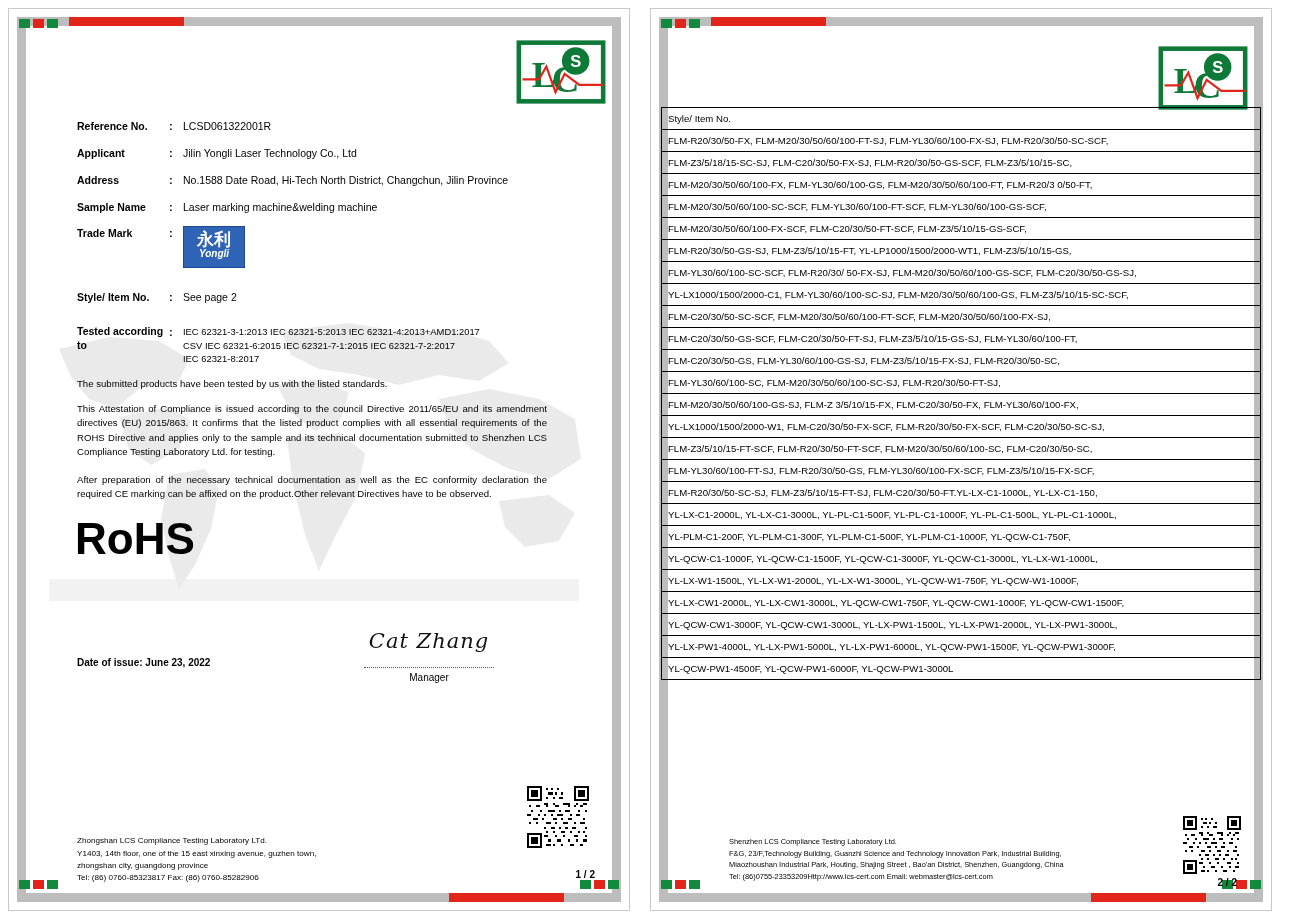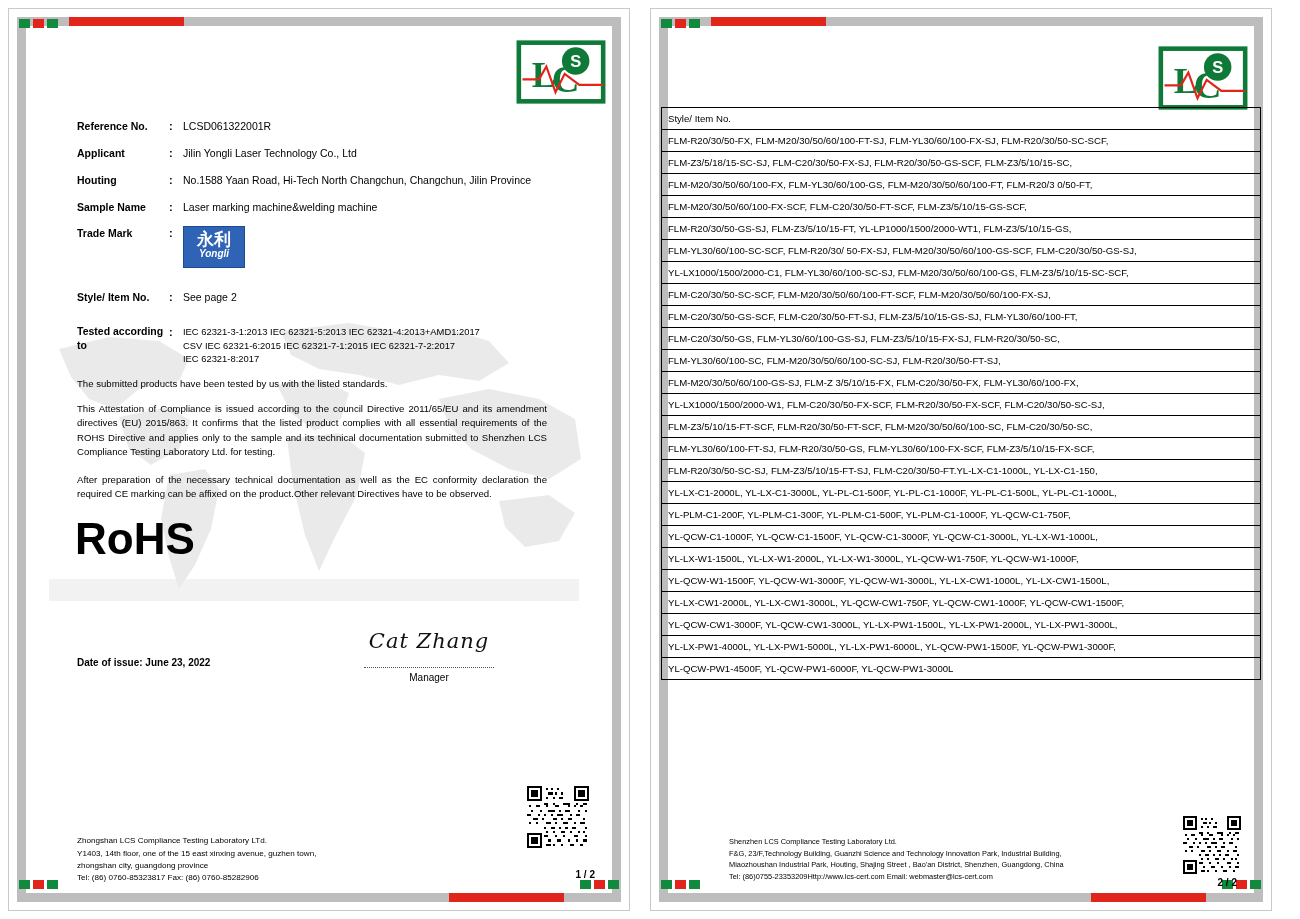--- a/index.html
+++ b/index.html
@@ -360,23 +360,23 @@
         <div class="field-value">LCSD061322001R</div>
       </div>
 
       <div class="field-row">
         <div class="field-label">Applicant</div>
         <div class="field-colon">:</div>
         <div class="field-value">Jilin Yongli Laser Technology Co., Ltd</div>
       </div>
 
       <div class="field-row">
-        <div class="field-label">Houting</div>
+        <div class="field-label">Address</div>
         <div class="field-colon">:</div>
-        <div class="field-value" style="max-width:350px;">No.1588 Yaan Road, Hi-Tech North Changchun, Changchun, Jilin Province</div>
+        <div class="field-value" style="max-width:350px;">No.1588 Date Road, Hi-Tech North District, Changchun, Jilin Province</div>
       </div>
 
       <div class="field-row">
         <div class="field-label">Sample Name</div>
         <div class="field-colon">:</div>
         <div class="field-value">Laser marking machine&amp;welding machine</div>
       </div>
 
       <div class="field-row" style="margin-bottom:22px;">
         <div class="field-label">Trade Mark</div>
@@ -566,20 +566,23 @@
           <tr>
               <td>FLM-R20/30/50-FX, FLM-M20/30/50/60/100-FT-SJ, FLM-YL30/60/100-FX-SJ, FLM-R20/30/50-SC-SCF,</td>
             </tr>
           <tr>
               <td>FLM-Z3/5/18/15-SC-SJ, FLM-C20/30/50-FX-SJ, FLM-R20/30/50-GS-SCF, FLM-Z3/5/10/15-SC,</td>
             </tr>
           <tr>
               <td>FLM-M20/30/50/60/100-FX, FLM-YL30/60/100-GS, FLM-M20/30/50/60/100-FT, FLM-R20/3 0/50-FT,</td>
             </tr>
           <tr>
+              <td>FLM-M20/30/50/60/100-SC-SCF, FLM-YL30/60/100-FT-SCF, FLM-YL30/60/100-GS-SCF,</td>
+            </tr>
+          <tr>
               <td>FLM-M20/30/50/60/100-FX-SCF, FLM-C20/30/50-FT-SCF, FLM-Z3/5/10/15-GS-SCF,</td>
             </tr>
           <tr>
               <td>FLM-R20/30/50-GS-SJ, FLM-Z3/5/10/15-FT, YL-LP1000/1500/2000-WT1, FLM-Z3/5/10/15-GS,</td>
             </tr>
           <tr>
               <td>FLM-YL30/60/100-SC-SCF,  FLM-R20/30/  50-FX-SJ,  FLM-M20/30/50/60/100-GS-SCF,  FLM-C20/30/50-GS-SJ,</td>
             </tr>
           <tr>
               <td>YL-LX1000/1500/2000-C1,   FLM-YL30/60/100-SC-SJ,   FLM-M20/30/50/60/100-GS,   FLM-Z3/5/10/15-SC-SCF,</td>
@@ -615,23 +618,20 @@
               <td>YL-LX-C1-2000L, YL-LX-C1-3000L, YL-PL-C1-500F, YL-PL-C1-1000F, YL-PL-C1-500L, YL-PL-C1-1000L,</td>
             </tr>
           <tr>
               <td>YL-PLM-C1-200F, YL-PLM-C1-300F, YL-PLM-C1-500F, YL-PLM-C1-1000F, YL-QCW-C1-750F,</td>
             </tr>
           <tr>
               <td>YL-QCW-C1-1000F, YL-QCW-C1-1500F, YL-QCW-C1-3000F, YL-QCW-C1-3000L, YL-LX-W1-1000L,</td>
             </tr>
           <tr>
               <td>YL-LX-W1-1500L, YL-LX-W1-2000L, YL-LX-W1-3000L, YL-QCW-W1-750F, YL-QCW-W1-1000F,</td>
-            </tr>
-          <tr>
-              <td>YL-QCW-W1-1500F, YL-QCW-W1-3000F, YL-QCW-W1-3000L, YL-LX-CW1-1000L, YL-LX-CW1-1500L,</td>
             </tr>
           <tr>
               <td>YL-LX-CW1-2000L, YL-LX-CW1-3000L, YL-QCW-CW1-750F, YL-QCW-CW1-1000F, YL-QCW-CW1-1500F,</td>
             </tr>
           <tr>
               <td>YL-QCW-CW1-3000F, YL-QCW-CW1-3000L, YL-LX-PW1-1500L, YL-LX-PW1-2000L, YL-LX-PW1-3000L,</td>
             </tr>
           <tr>
               <td>YL-LX-PW1-4000L, YL-LX-PW1-5000L, YL-LX-PW1-6000L, YL-QCW-PW1-1500F, YL-QCW-PW1-3000F,</td>
             </tr>

